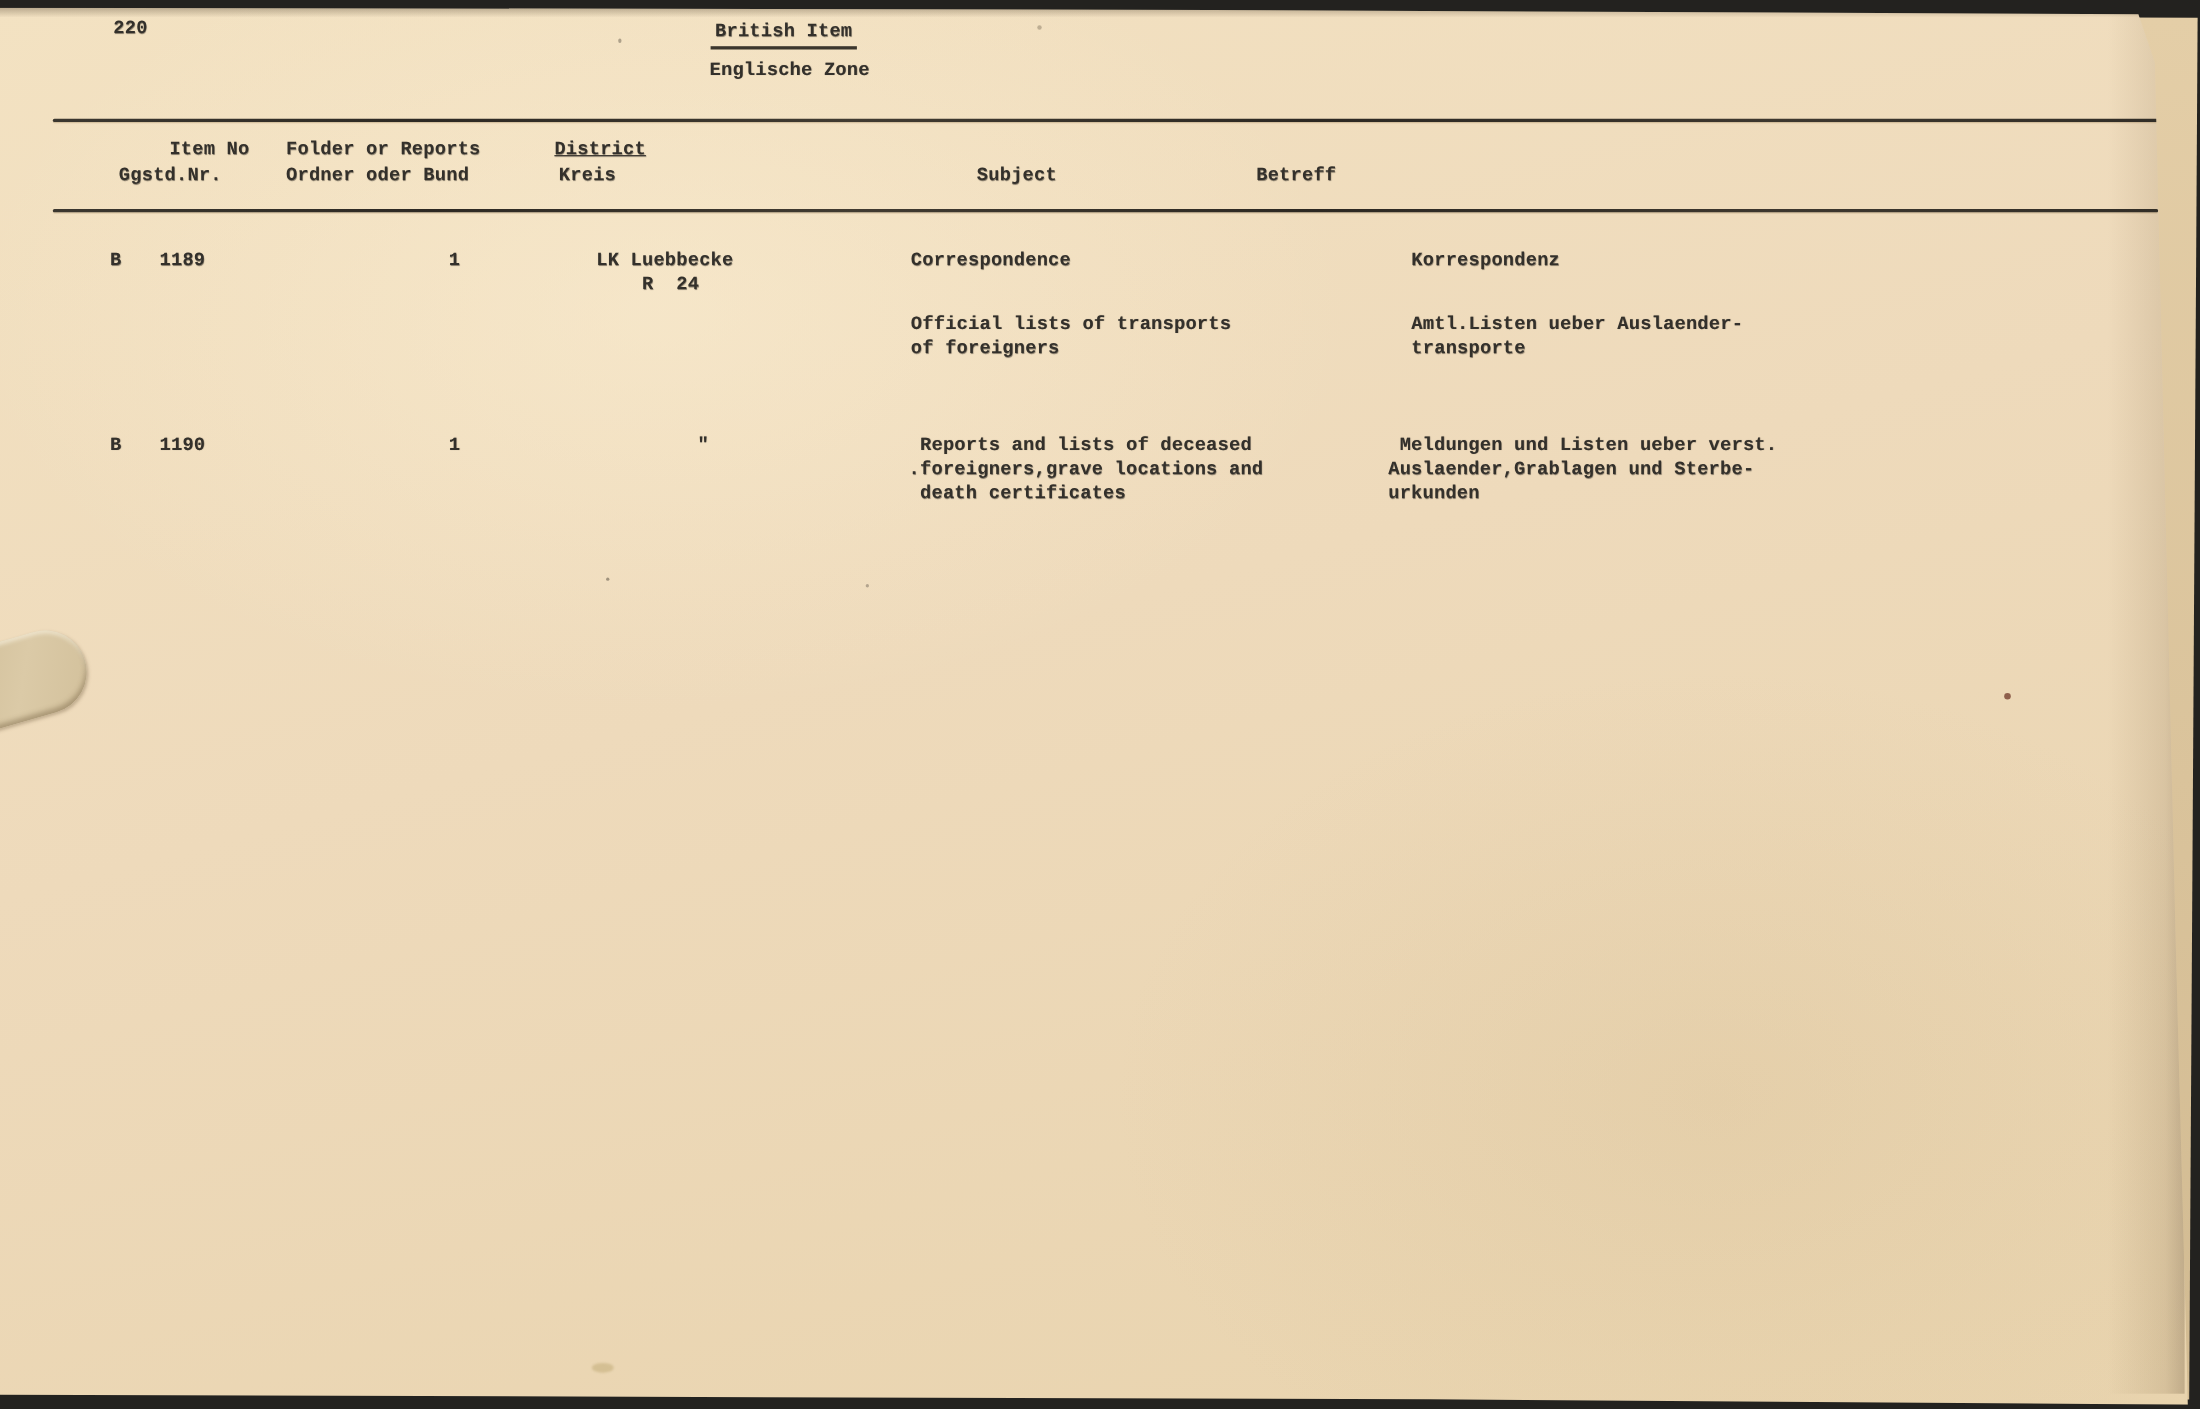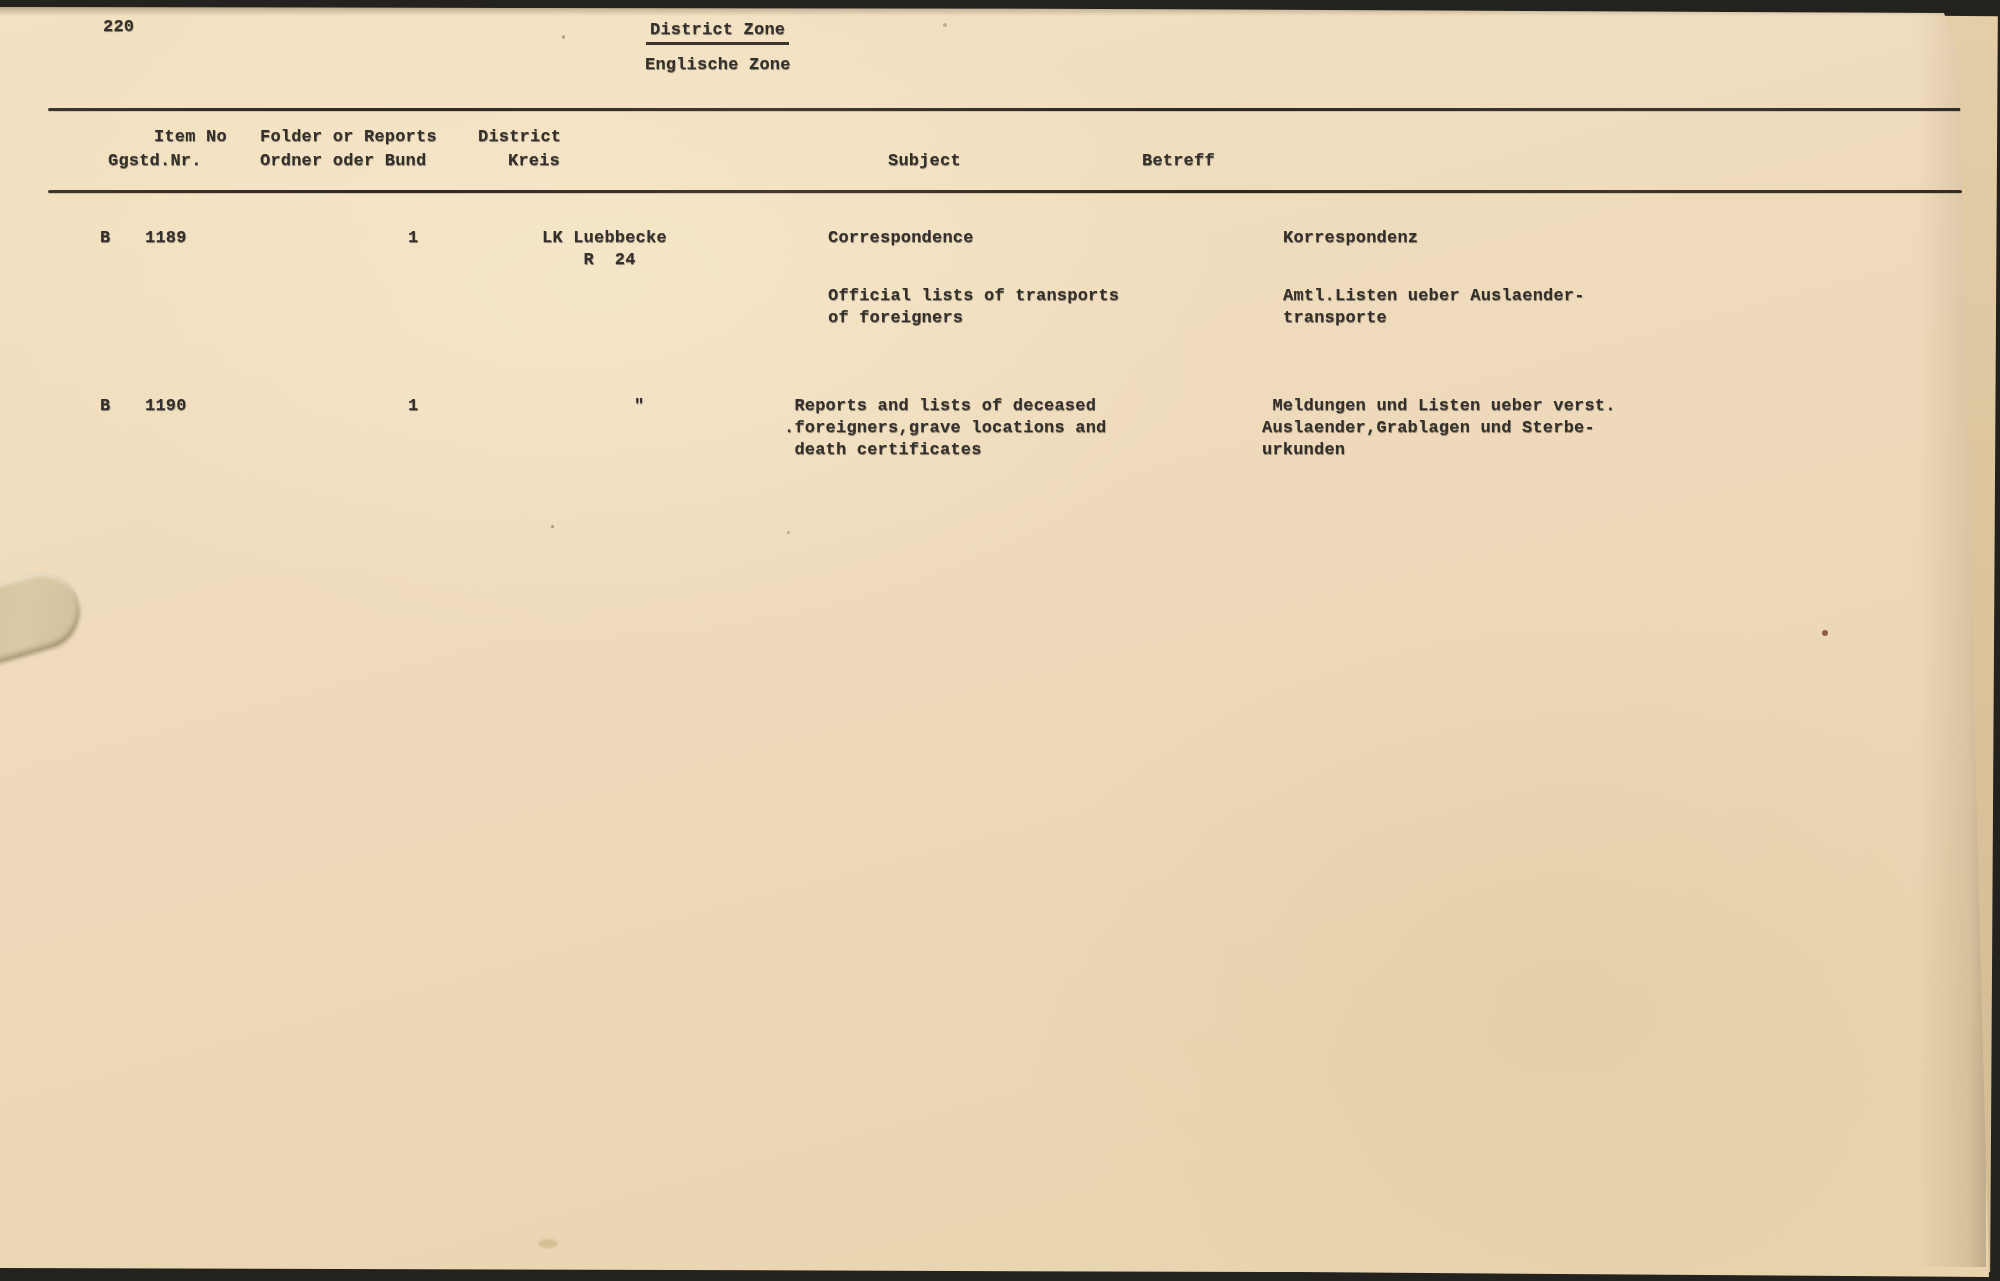--- a/index.html
+++ b/index.html
@@ -58,29 +58,29 @@
 </head>
 <body>
 
 <div class="under-page"></div>
 
 <div class="paper">
   <div class="top-shade"></div>
   <div class="edge-shade"></div>
 
   <div class="t" style="left:103px; top:16px;">220</div>
-  <div class="t" style="left:650px; top:19px;"><span class="title-underline">District Zone</span></div>
+  <div class="t" style="left:650px; top:19px;"><span class="title-underline">British Item</span></div>
   <div class="t" style="left:645px; top:54px;">Englische Zone</div>
 
   <div class="rule" style="top:108px;"></div>
   <div class="rule" style="top:190px;"></div>
 
   <div class="t" style="left:110px; top:126px;margin-left:44px;">Item No</div>
   <div class="t" style="left:260px; top:126px;">Folder or Reports</div>
-  <div class="t" style="left:478px; top:126px;">District</div>
+  <div class="t" style="left:504px; top:126px;text-decoration:underline;">District</div>
 
   <div class="t" style="left:108px; top:150px;">Ggstd.Nr.</div>
   <div class="t" style="left:260px; top:150px;">Ordner oder Bund</div>
   <div class="t" style="left:508px; top:150px;">Kreis</div>
   <div class="t" style="left:888px; top:150px;">Subject</div>
   <div class="t" style="left:1142px; top:150px;">Betreff</div>
 
   <div class="t" style="left:100px; top:227px;">B</div>
   <div class="t" style="left:145px; top:227px;">1189</div>
   <div class="t" style="left:408px; top:227px;">1</div>
@@ -90,21 +90,21 @@
   <div class="t" style="left:1283px; top:227px;text-align:right;">Korrespondenz</div>
   <div class="t" style="left:1283px; top:285px;">Amtl.Listen ueber Auslaender-
 transporte</div>
   <div class="t" style="left:828px; top:285px;">Official lists of transports
 of foreigners</div>
 
   <div class="t" style="left:100px; top:395px;">B</div>
   <div class="t" style="left:145px; top:395px;">1190</div>
   <div class="t" style="left:408px; top:395px;">1</div>
   <div class="t" style="left:634px; top:395px;">"</div>
-  <div class="t" style="left:784px; top:395px;"> Reports and lists of deceased
+  <div class="t" style="left:826px; top:395px;"> Reports and lists of deceased
 .foreigners,grave locations and
  death certificates</div>
   <div class="t" style="left:1262px; top:395px;"> Meldungen und Listen ueber verst.
 Auslaender,Grablagen und Sterbe-
 urkunden</div>
 
   <div class="tab"></div>
   <div class="speck speck-red"></div>
   <div class="speck speck-smudge"></div>
   <div class="speck speck-dot1"></div>

